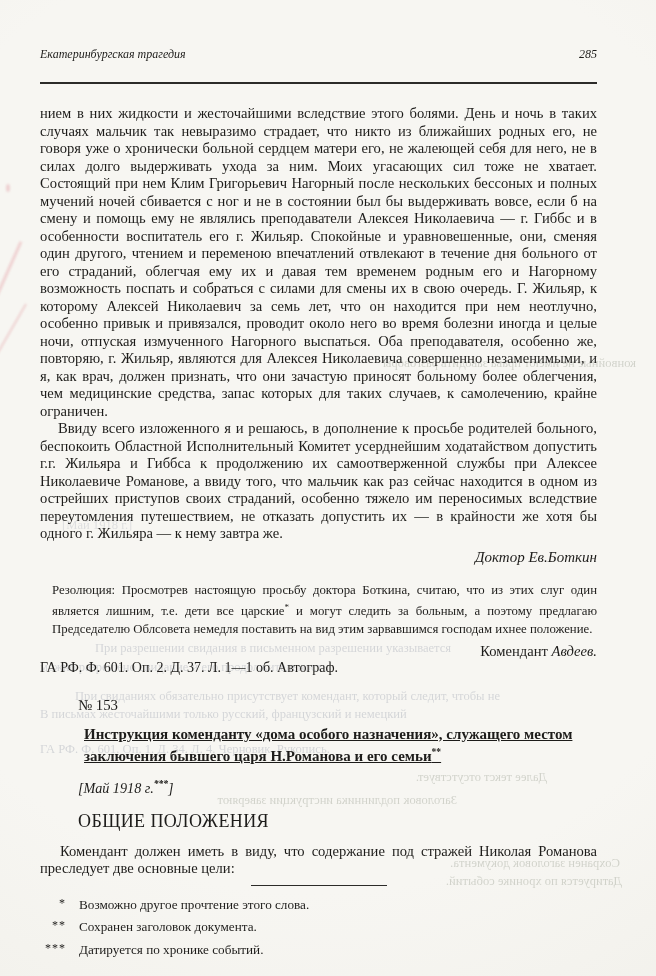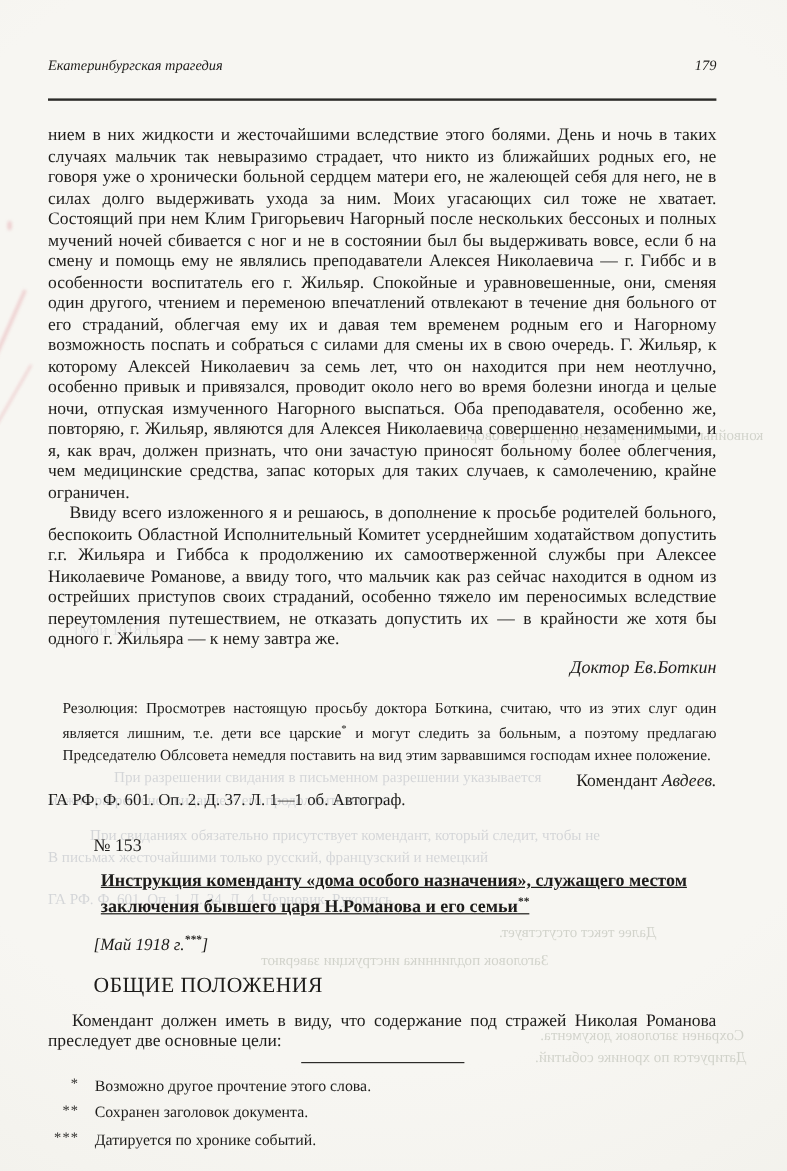--- a/index.html
+++ b/index.html
@@ -100,21 +100,21 @@
     <div class="bt m">Датируется по хронике событий.</div>
   </div>
   <div class="streak s1"></div>
   <div class="streak s2"></div>
   <div class="streak s3"></div>
 
   <div class="content">
 
     <div class="running">
       <span>Екатеринбургская трагедия</span>
-      <span>179</span>
+      <span>285</span>
     </div>
 
     <p class="body-par p1">нием в них жидкости и жесточайшими вследствие этого болями. День и ночь в таких случаях мальчик так невыразимо страдает, что никто из ближайших родных его, не говоря уже о хронически больной сердцем матери его, не жалеющей себя для него, не в силах долго выдерживать ухода за ним. Моих угасающих сил тоже не хватает. Состоящий при нем Клим Григорьевич Нагорный после нескольких бессоных и полных мучений ночей сбивается с ног и не в состоянии был бы выдерживать вовсе, если б на смену и помощь ему не являлись преподаватели Алексея Николаевича — г. Гиббс и в особенности воспитатель его г. Жильяр. Спокойные и уравновешенные, они, сменяя один другого, чтением и переменою впечатлений отвлекают в течение дня больного от его страданий, облегчая ему их и давая тем временем родным его и Нагорному возможность поспать и собраться с силами для смены их в свою очередь. Г. Жильяр, к которому Алексей Николаевич за семь лет, что он находится при нем неотлучно, особенно привык и привязался, проводит около него во время болезни иногда и целые ночи, отпуская измученного Нагорного выспаться. Оба преподавателя, особенно же, повторяю, г. Жильяр, являются для Алексея Николаевича совершенно незаменимыми, и я, как врач, должен признать, что они зачастую приносят больному более облегчения, чем медицинские средства, запас которых для таких случаев, к самолечению, крайне ограничен.</p>
     <p class="body-par p2">Ввиду всего изложенного я и решаюсь, в дополнение к просьбе родителей больного, беспокоить Областной Исполнительный Комитет усерднейшим ходатайством допустить г.г. Жильяра и Гиббса к продолжению их самоотверженной службы при Алексее Николаевиче Романове, а ввиду того, что мальчик как раз сейчас находится в одном из острейших приступов своих страданий, особенно тяжело им переносимых вследствие переутомления путешествием, не отказать допустить их — в крайности же хотя бы одного г. Жильяра — к нему завтра же.</p>
 
     <div class="sig-doctor">Доктор Ев.Боткин</div>
 
     <p class="resolution"><span>Резолюция: Просмотрев настоящую просьбу доктора Боткина, считаю, что из этих слуг один является лишним, т.е. дети все царские</span><sup>*</sup><span> и могут следить за больным, а поэтому предлагаю Председателю Облсовета немедля поставить на вид этим зарвавшимся господам ихнее положение.</span></p>
 
     <div class="sig-avdeev"><span>Комендант </span><span class="nm">Авдеев.</span></div>

